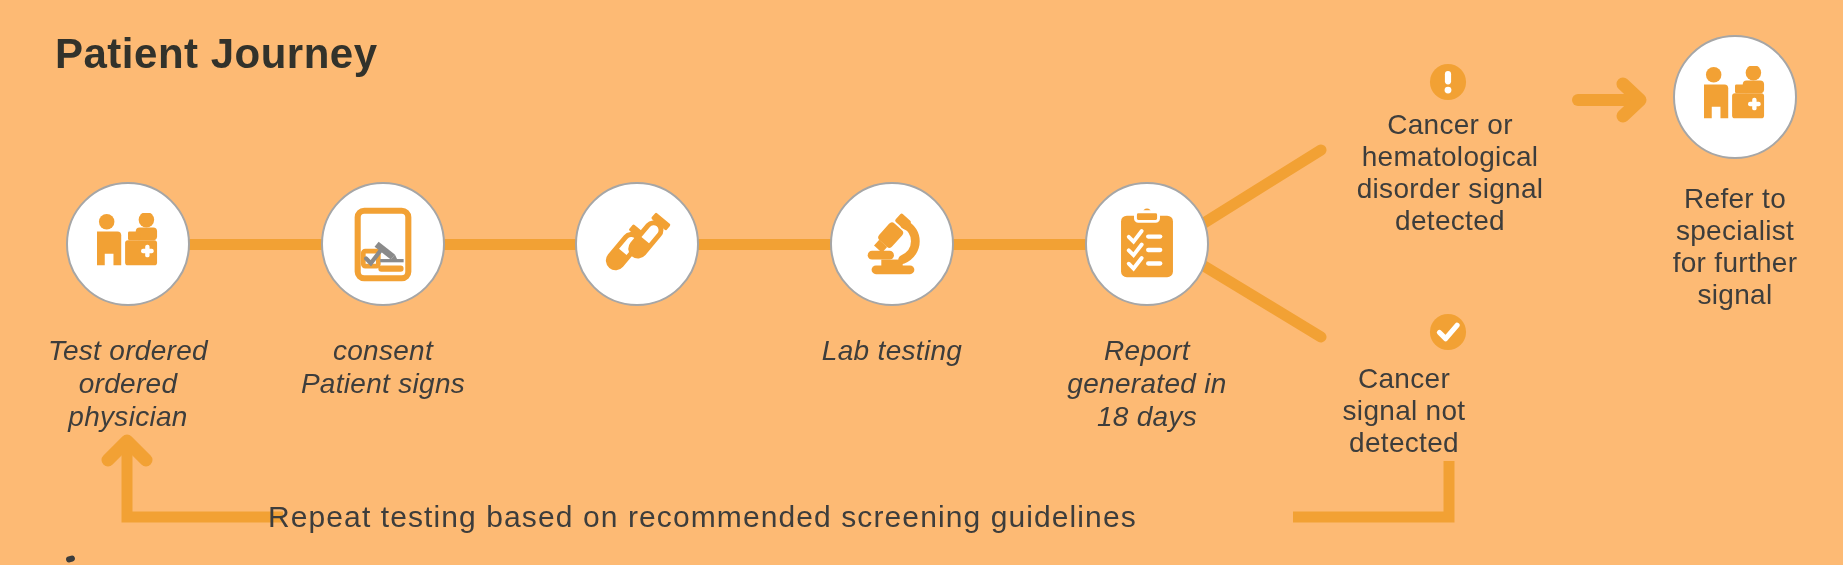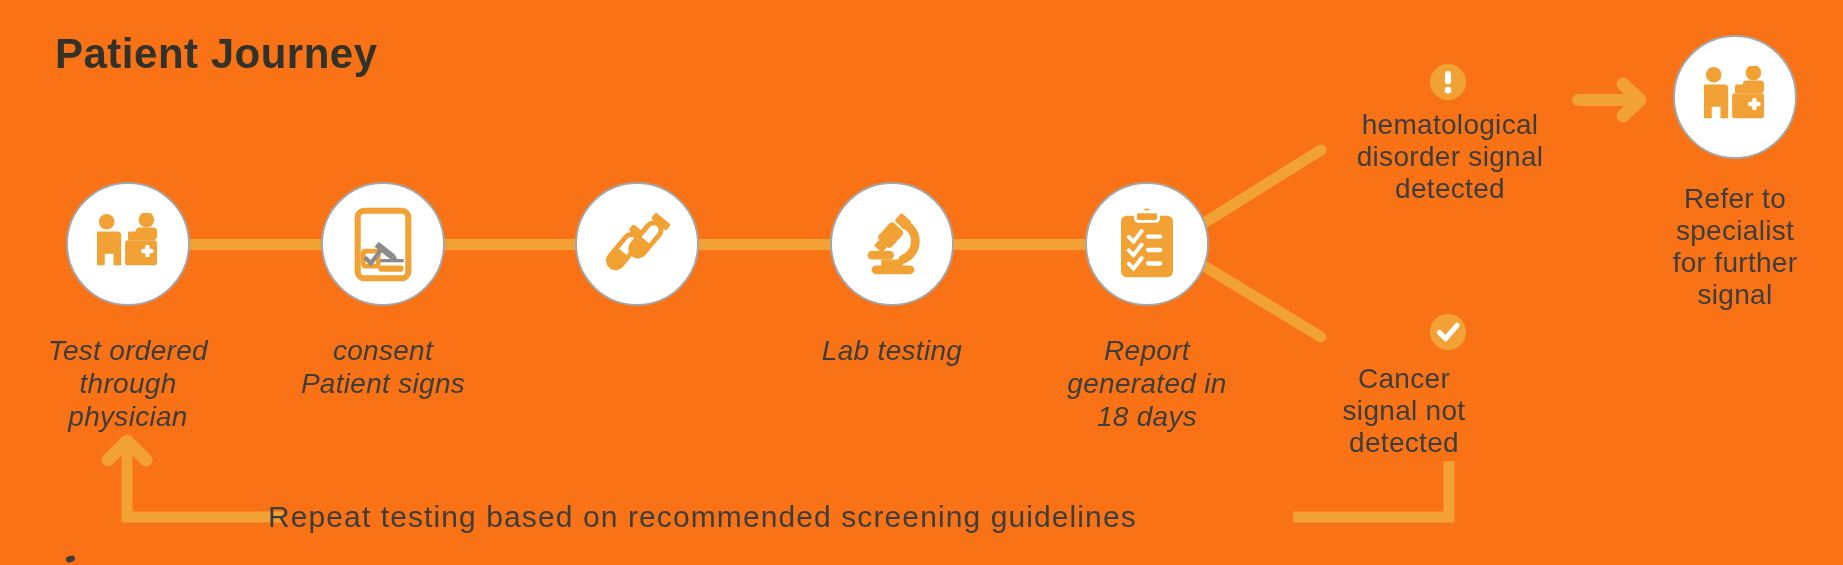--- a/index.html
+++ b/index.html
@@ -4,21 +4,21 @@
 <style>
   :root{
     --accent:#F2A134;
     --circle-border:#A6A6A6;
     --title-text:#32322B;
     --label-text:#3D3D3C;
     --icon-gray:#8A8A8A;
   }
   *{box-sizing:border-box;}
   body{margin:0;background:#fff;font-family:"Liberation Sans",sans-serif;}
-  .canvas{position:relative;width:1843px;height:565px;background:#f97316;overflow:hidden;}
+  .canvas{position:relative;width:1843px;height:565px;background:#fdba74;overflow:hidden;}
   .title{position:absolute;left:55px;top:30px;margin:0;font-size:42px;font-weight:bold;
          color:var(--title-text);letter-spacing:.5px;}
   .main-connector{position:absolute;left:128px;top:239px;width:1019px;height:11px;
          background:var(--accent);z-index:1;}
   .lines{position:absolute;left:0;top:0;z-index:1;pointer-events:none;}
   .circle{position:absolute;top:182px;width:124px;height:124px;border-radius:50%;
           background:#fff;border:2px solid var(--circle-border);
           display:flex;align-items:center;justify-content:center;z-index:2;}
   .badge{position:absolute;z-index:2;line-height:0;}
   .step-label{position:absolute;top:334px;transform:translateX(-50%);text-align:center;
@@ -64,21 +64,21 @@
       <circle class="acc-f" cx="57" cy="7" r="8"></circle>
       <rect class="acc-f" x="46" y="15" width="22" height="13" rx="4"></rect>
       <rect class="acc-f" x="38" y="19" width="13" height="9" rx="1.5"></rect>
       <rect class="acc-f" x="35" y="28" width="33" height="26" rx="3"></rect>
       <rect class="wht-f" x="51.5" y="37" width="13" height="4.5" rx="2"></rect>
       <rect class="wht-f" x="55.75" y="32.75" width="4.5" height="13" rx="2"></rect>
     </svg>
   </div>
   <div class="step-label" style="left:128px">
     <div>Test ordered</div>
-    <div>through</div>
+    <div>ordered</div>
     <div>physician</div>
   </div>
 
   <div class="circle" style="left:321px">
     <svg viewBox="0 0 64 80" width="60" height="75">
       <rect class="acc-s nf" stroke-width="6.5" x="5" y="4" width="54" height="72" rx="7"></rect>
       <rect class="acc-s" fill="#fff" stroke-width="5" x="11" y="47" width="16" height="16" rx="2"></rect>
       <rect class="gry-f" x="29" y="55.5" width="25" height="3.5"></rect>
       <g transform="rotate(-52 37 49)">
         <rect class="gry-f" x="33.5" y="34" width="7" height="22"></rect>
@@ -145,20 +145,21 @@
   </div>
 
   <div class="badge" style="left:1429px;top:63px">
     <svg viewBox="0 0 40 40" width="38" height="38">
       <circle class="acc-f" cx="20" cy="20" r="19"></circle>
       <rect class="wht-f" x="16.75" y="8.5" width="6.5" height="14" rx="3.25"></rect>
       <circle class="wht-f" cx="20" cy="28.5" r="3.6"></circle>
     </svg>
   </div>
   <div class="text-block" style="left:1450px;top:109px">
+    <div>Cancer or</div>
     <div>hematological</div>
     <div>disorder signal</div>
     <div>detected</div>
   </div>
 
   <div class="badge" style="left:1429px;top:313px">
     <svg viewBox="0 0 40 40" width="38" height="38">
       <circle class="acc-f" cx="20" cy="20" r="19"></circle>
       <path class="wht-s nf rc rj" stroke-width="5.5" d="M11,20.5 l6.5,6.5 l12,-14"></path>
     </svg>

